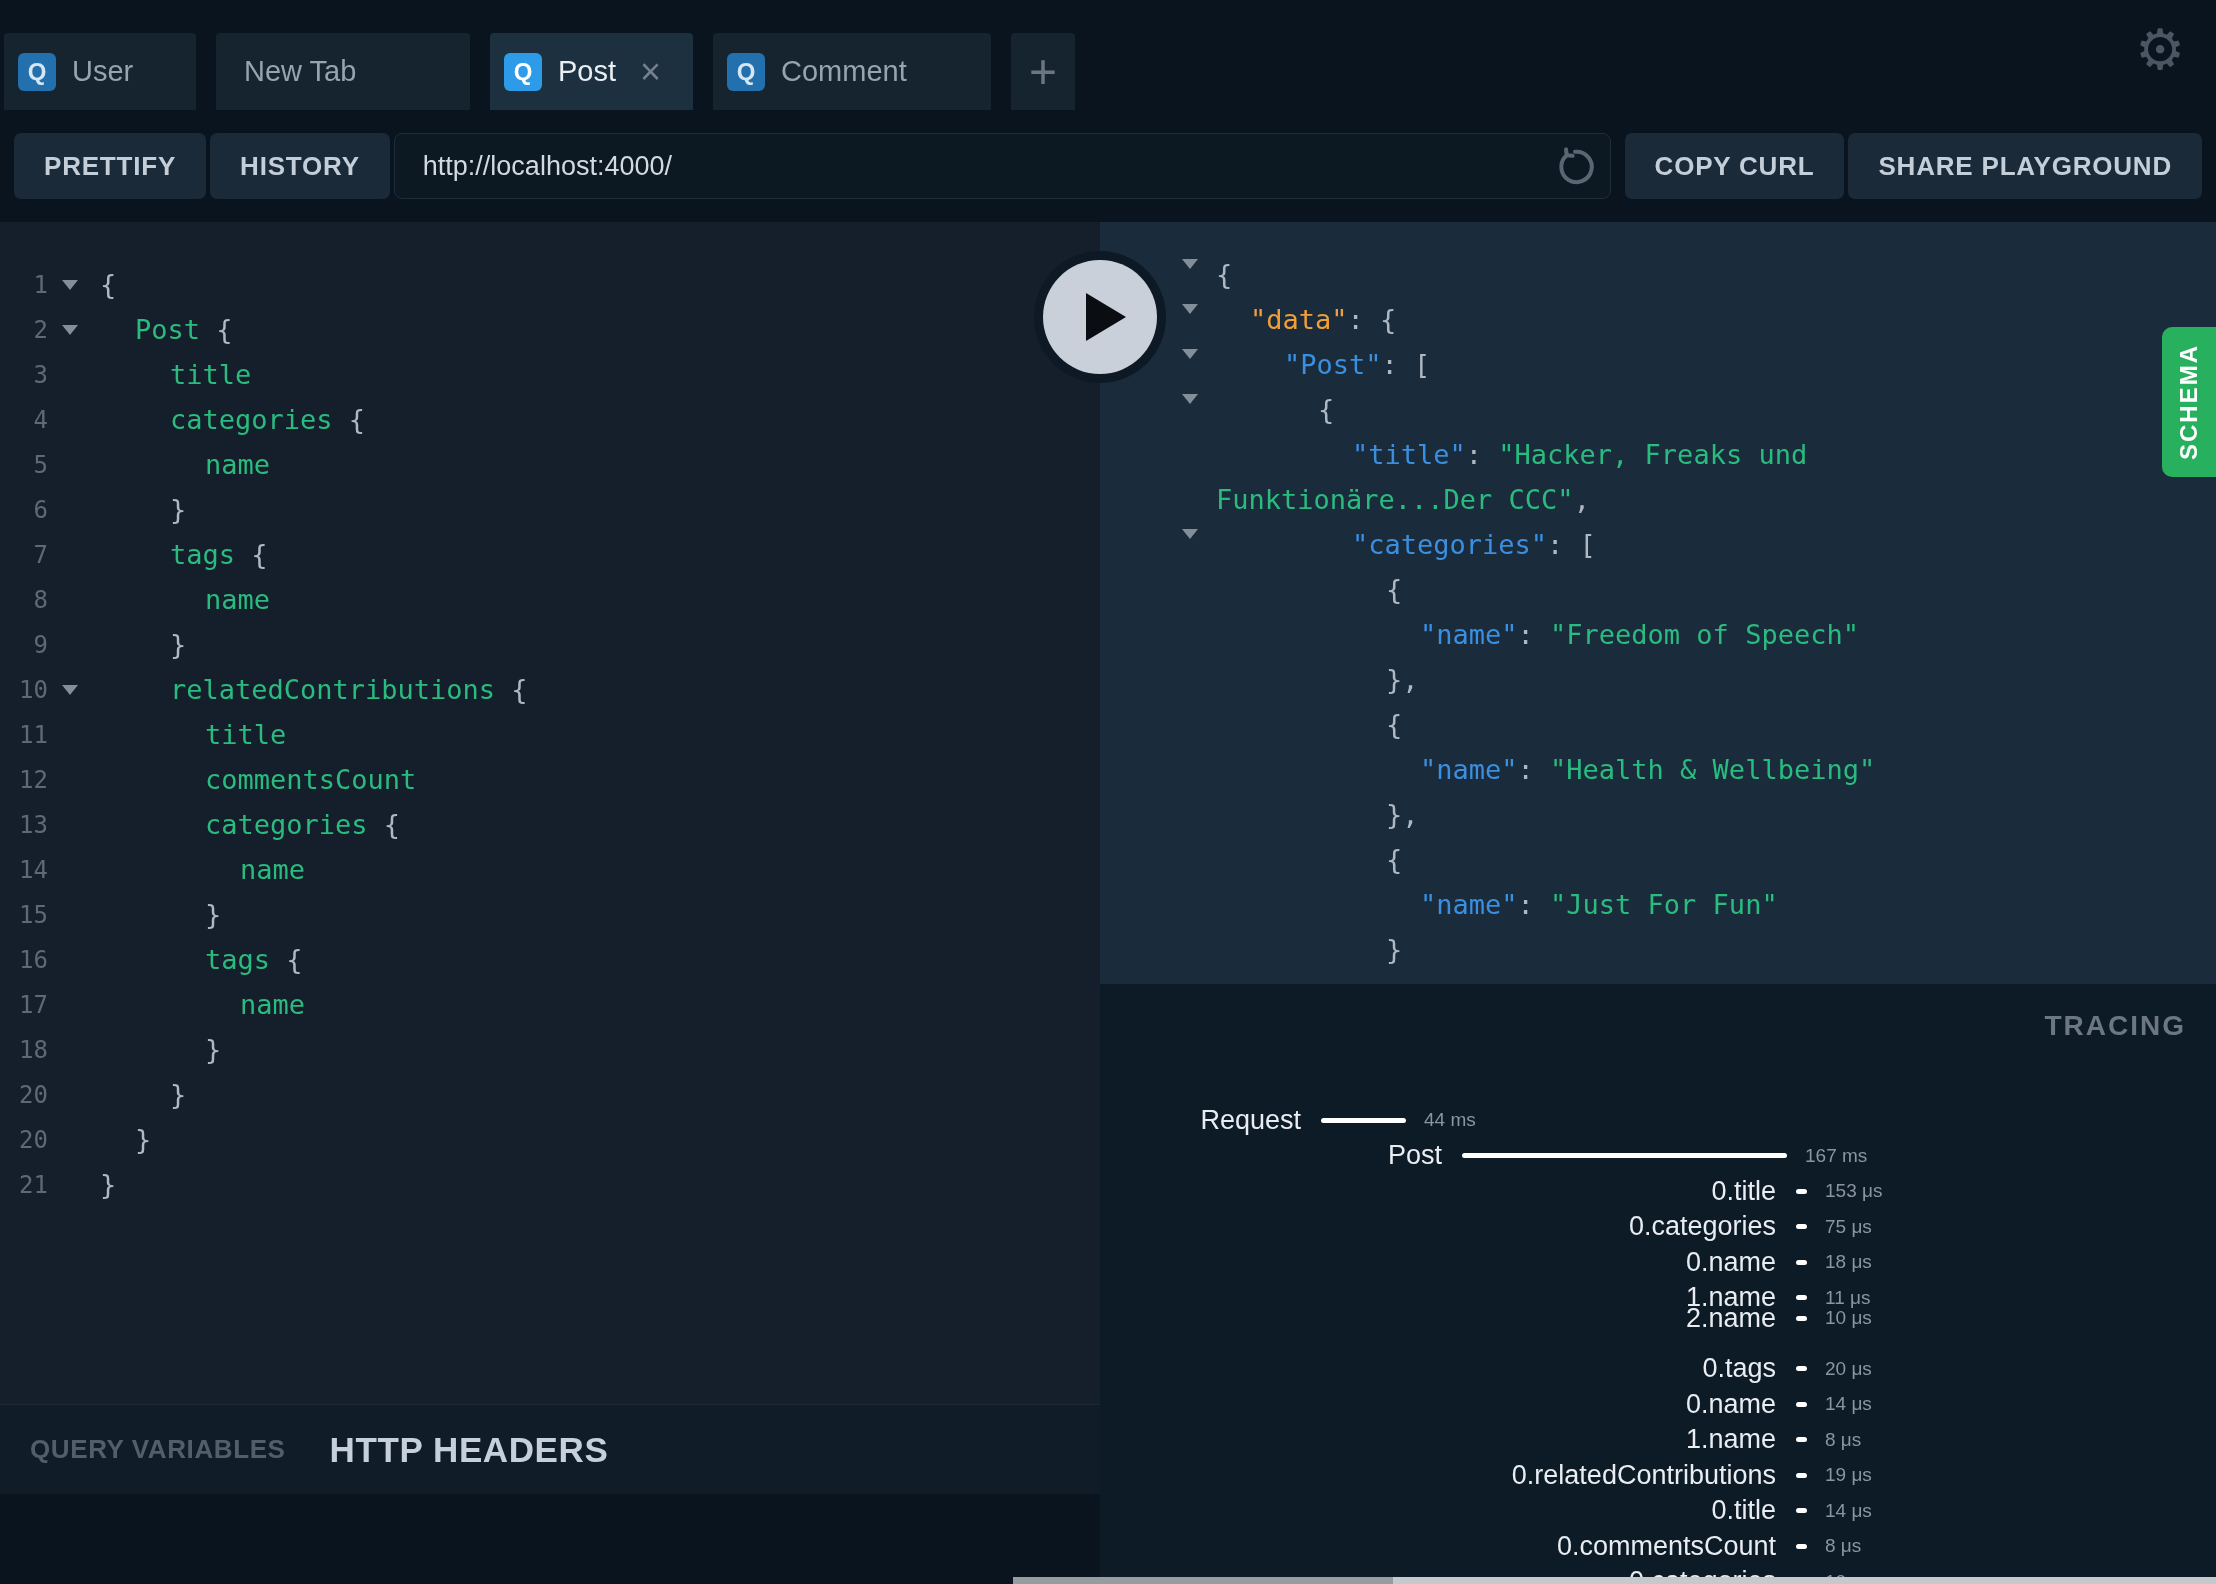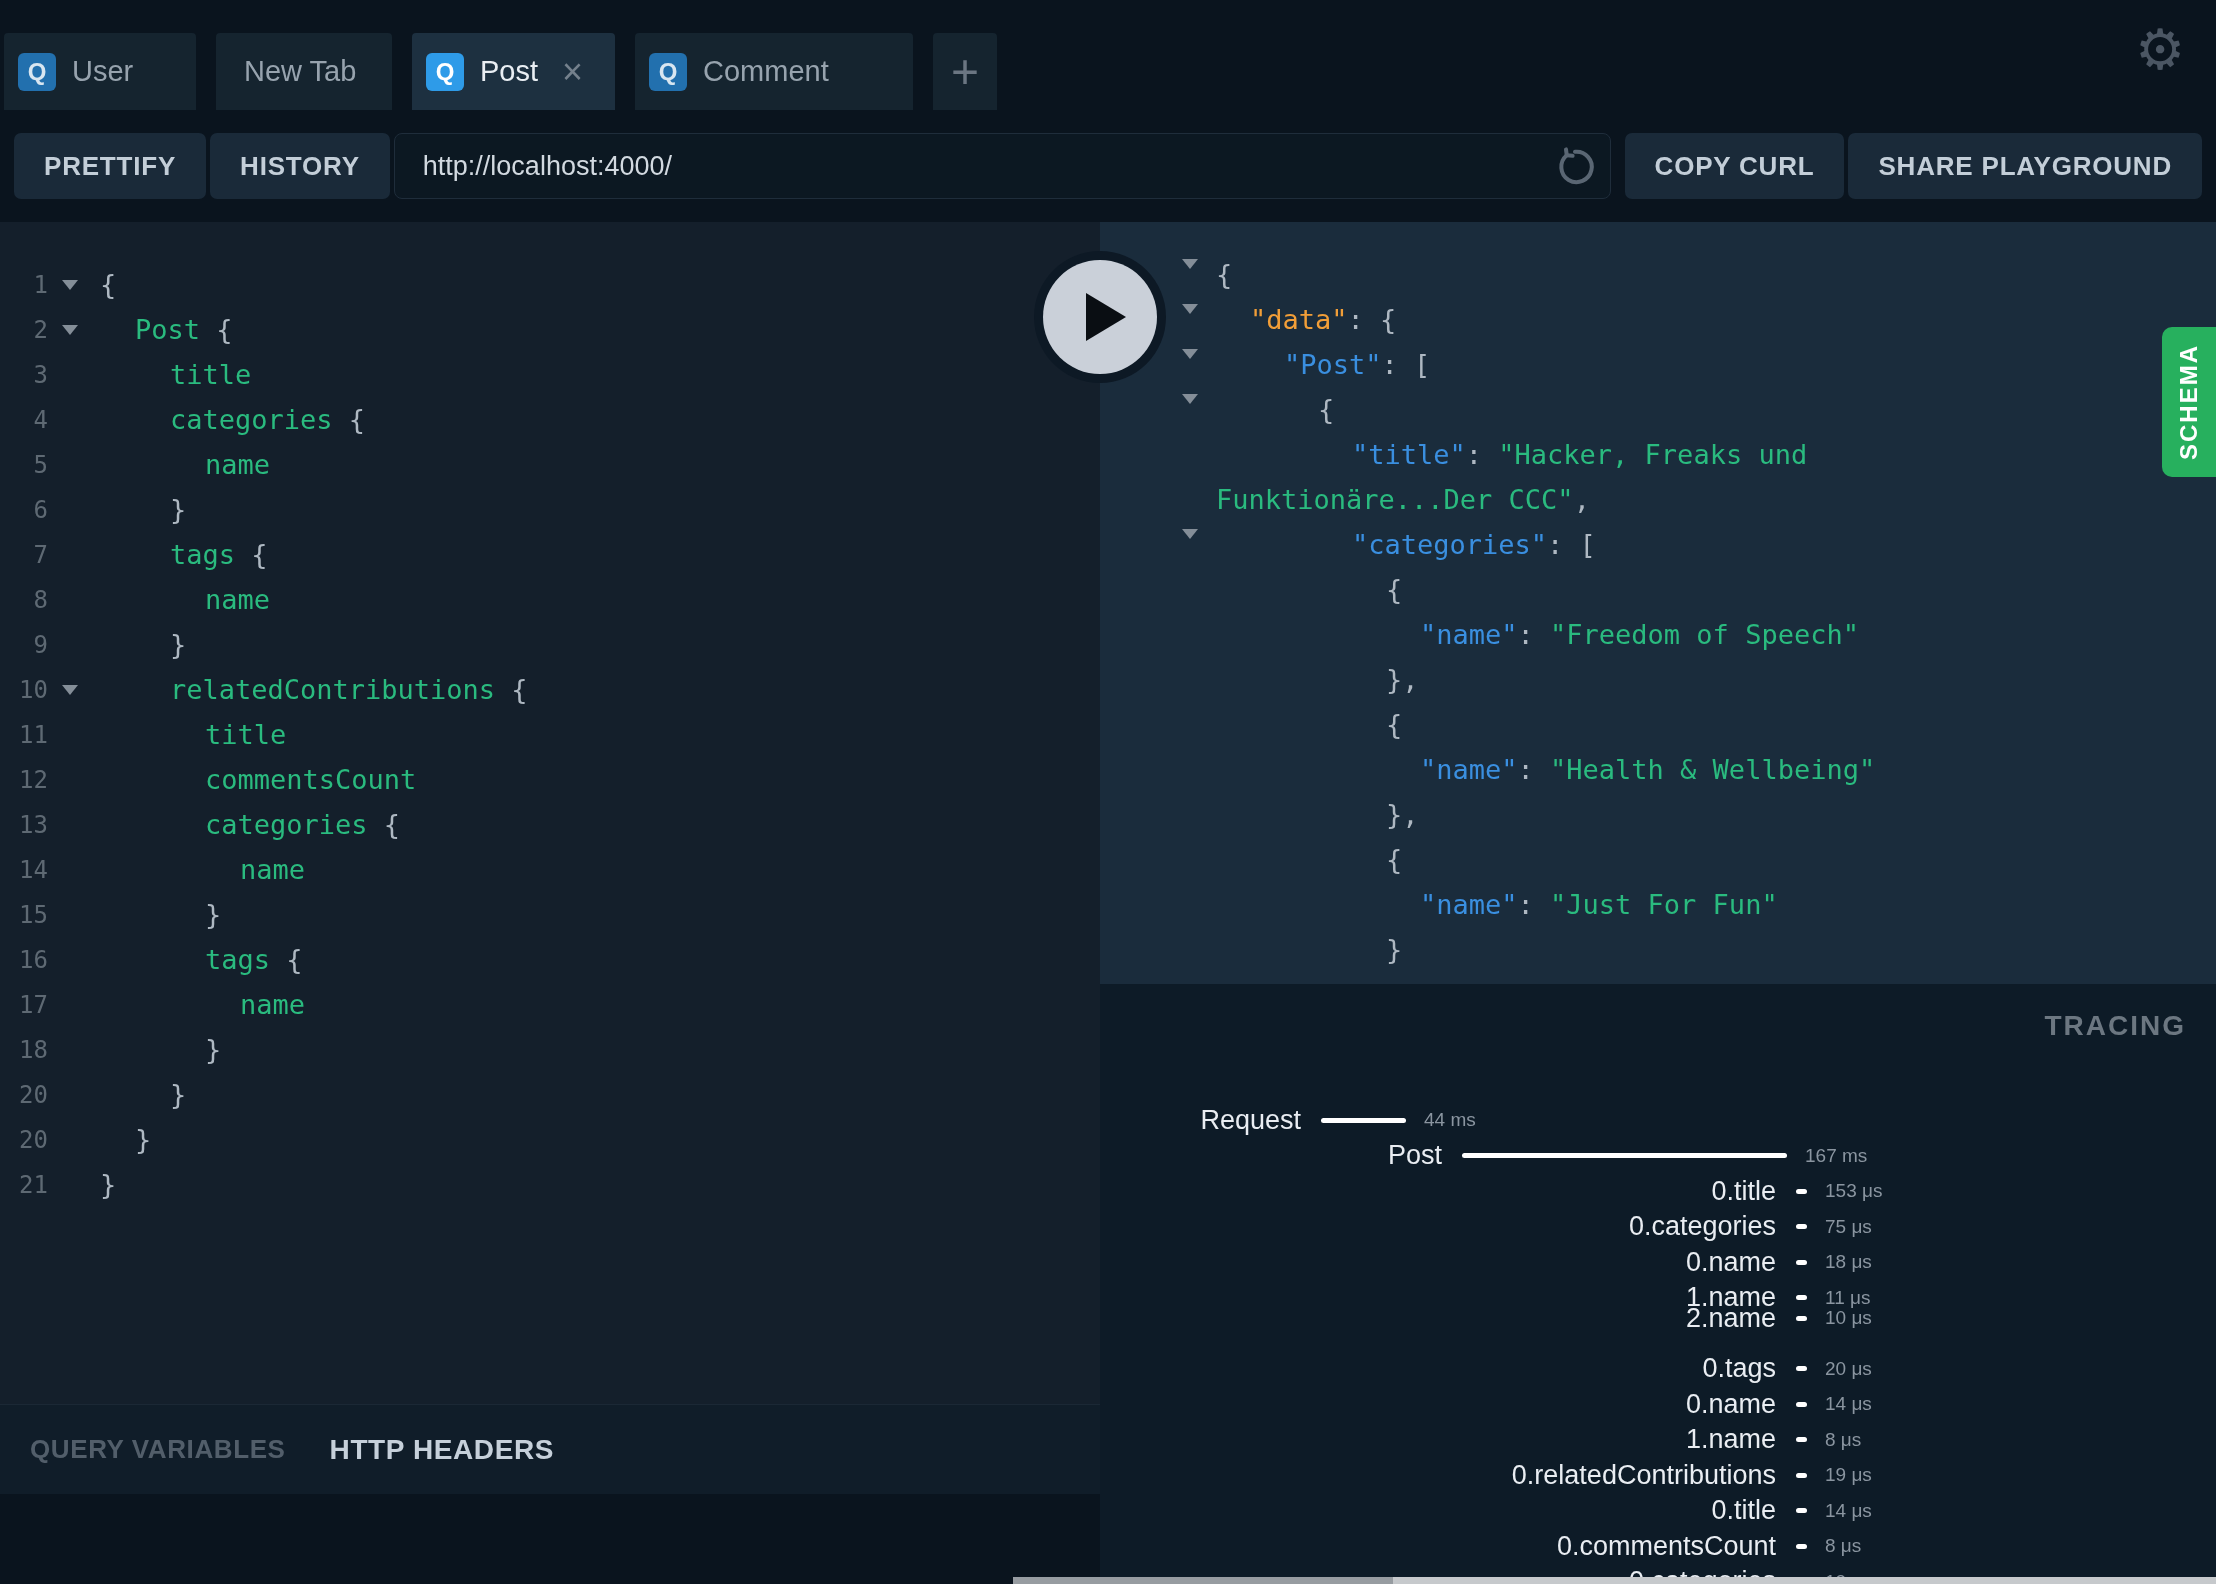--- a/index.html
+++ b/index.html
@@ -32,21 +32,21 @@
   
   #editor-pane{position:absolute;left:0;top:222px;width:1100px;height:1272px;background:#141f2b;overflow:hidden;}
   #editor-lines{position:absolute;left:0;top:0;right:0;bottom:90px;padding-top:40px;font-family:"DejaVu Sans Mono",monospace;font-size:27px;overflow:hidden;}
   .ed-line{display:flex;align-items:center;height:45px;white-space:pre;}
   .ed-num{width:48px;text-align:right;font-size:24px;color:#5e6973;flex:none;font-family:"DejaVu Sans Mono",monospace;}
   .ed-arrow{width:44px;flex:none;display:flex;align-items:center;justify-content:center;}
   .tri{width:0;height:0;border-left:8px solid transparent;border-right:8px solid transparent;border-top:10px solid #848e98;}
   .ed-code{padding-left:8px;}
   #editor-footer{position:absolute;left:0;bottom:0;width:100%;height:90px;background:#101d29;border-top:1px solid #1b2835;display:flex;align-items:center;padding-left:30px;box-sizing:border-box;}
   #qv-label{color:#525e6a;font-size:26px;font-weight:700;letter-spacing:0.6px;cursor:pointer;}
-  #hh-label{color:#c6d0da;font-size:28px;font-weight:700;letter-spacing:0.6px;margin-left:44px;cursor:pointer;}
+  #hh-label{color:#c6d0da;font-size:35px;font-weight:700;letter-spacing:0.6px;margin-left:44px;cursor:pointer;}
   
   #response-pane{position:absolute;left:1100px;top:222px;width:1116px;height:762px;background:#1a2c3c;overflow:hidden;}
   #response-lines{padding-top:30px;font-family:"DejaVu Sans Mono",monospace;font-size:27px;}
   .res-line{position:relative;height:45px;display:flex;align-items:center;white-space:pre;}
   .res-arrow{position:absolute;left:82px;top:17px;}
   .res-code{display:block;}
   
   .tok-pun{color:#aeb8c2;}
   .tok-fld{color:#2abb7f;}
   .tok-key{color:#3a8fe0;}
@@ -74,21 +74,21 @@
   #hscroll-thumb{position:absolute;left:0;top:0;width:380px;height:7px;background:#979ca1;}
 </style>
 </head>
 <body>
 
 <div id="tabbar">
   <div class="tab" style="width:192px">
     <span class="qbadge">Q</span>
     <span class="tab-label">User</span>
   </div>
-  <div class="tab tab-noicon" style="width:176px">
+  <div class="tab tab-noicon" style="width:254px">
     <span class="tab-label">New Tab</span>
   </div>
   <div class="tab active" style="width:203px">
     <span class="qbadge">Q</span>
     <span class="tab-label">Post</span>
     <span class="tab-close">×</span>
   </div>
   <div class="tab" style="width:278px">
     <span class="qbadge">Q</span>
     <span class="tab-label">Comment</span>

